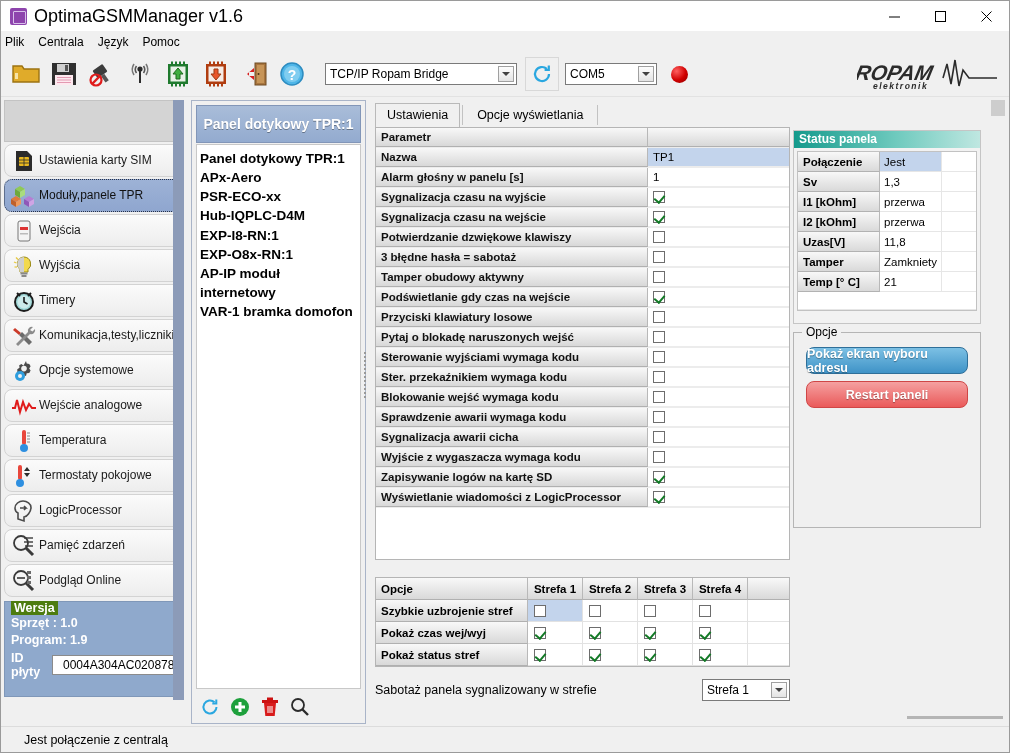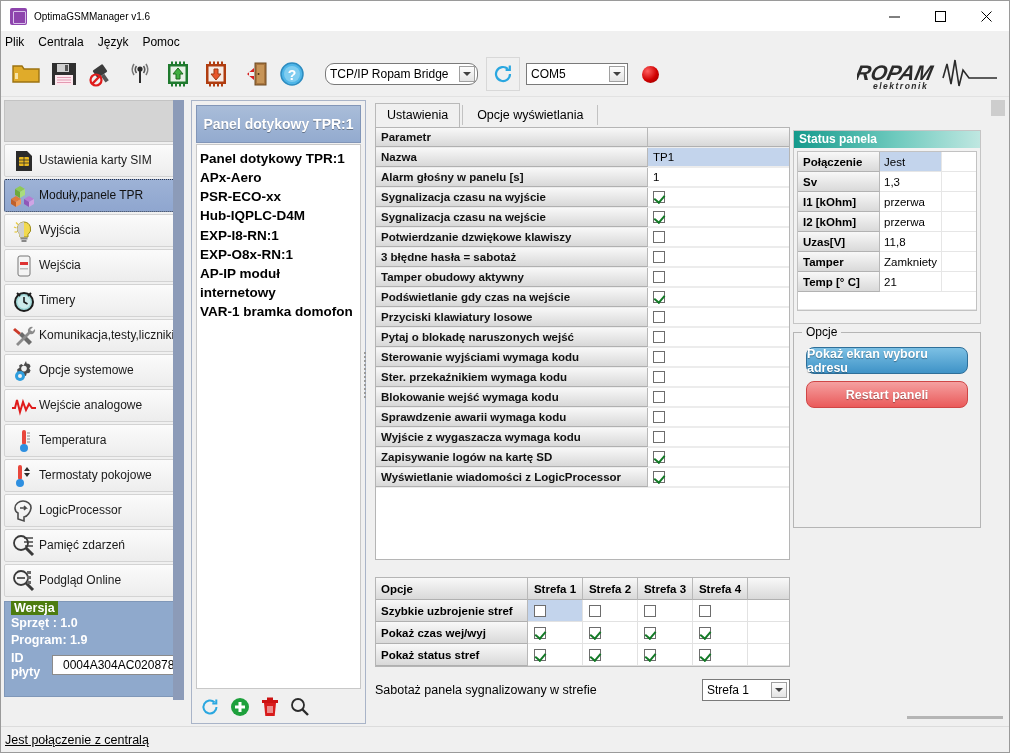--- a/index.html
+++ b/index.html
@@ -25,21 +25,21 @@
   .app-icon {
     width:17px; height:17px; margin-left:9px; margin-right:7px;
     background:#8e44ad; border-radius:2px; position:relative;
     display:flex; align-items:center; justify-content:center;
     color:#fff; font-size:11px; line-height:1;
   }
   .app-icon::after {
     content:""; position:absolute; left:3px; top:3px; width:11px; height:11px;
     border:1px solid #d8c0ea; border-radius:1px;
   }
-  .title-text { font-size:10px; color:#000; }
+  .title-text { font-size:18px; color:#000; }
   .win-buttons { position:absolute; right:0; top:0; display:flex; height:30px; }
   .win-btn {
     width:46px; height:30px; display:flex; align-items:center; justify-content:center;
     font-size:13px; color:#000;
   }
   .win-btn svg { display:block; }
   
   .menubar { height:21px; display:flex; align-items:center; background:#f0f0f0; }
   .menu-item { padding:2px 10px 2px 4px; font-size:12px; color:#000; }
   
@@ -57,22 +57,22 @@
   }
   .combo .arrow {
     position:absolute; right:2px; top:2px; width:16px; height:16px;
     background:linear-gradient(#fdfdfd,#e3e3e3); border:1px solid #a0a0a0;
     display:flex; align-items:center; justify-content:center;
   }
   .combo .arrow::after {
     content:""; border-left:4px solid transparent; border-right:4px solid transparent;
     border-top:4px solid #404040;
   }
-  #proto-combo { width:153px; margin-left:6px;border-radius:9px; }
-  #port-combo { width:102px; margin-left:6px; }
+  #proto-combo { width:192px; margin-left:6px; }
+  #port-combo { width:92px; margin-left:6px; }
   .refresh-btn {
     width:34px; height:34px; margin-left:8px; background:#f0f0f0;
     border:1px solid #d8d8d8; display:flex; align-items:center; justify-content:center;
   }
   .status-led {
     width:17px; height:17px; border-radius:50%; margin-left:14px;
     background:radial-gradient(circle at 33% 30%, #ff6060 0%, #d00000 55%, #8b0000 100%);
   }
   .logo { position:absolute; right:12px; top:6px; }
   
@@ -81,21 +81,21 @@
   .sidebar {
     position:absolute; left:3px; top:3px; width:180px; height:624px;
     background:#f0f0f0; overflow:hidden;
   }
   .sidebar-top {
     height:42px; background:#d4d4d4; border:1px solid #c3c3c3;
   }
   .side-btn {
     margin-top:2px; height:33px; display:flex; align-items:center;
     background:linear-gradient(#fbfbfb,#ededed);
-    border:1px solid #d3d3d3; border-radius:2px;
+    border:1px solid #d3d3d3; border-radius:8px;
     padding-left:4px; font-size:12px; color:#1a1a1a;
   }
   .side-btn.two-line { height:41px; }
   .side-btn.selected {
     background:linear-gradient(#9db2d6,#8fa6cf);
     border:1px dotted #26324a; color:#111;
   }
   .side-ico { width:30px; height:28px; flex:0 0 30px; display:flex; align-items:center; justify-content:center; }
   .side-label { line-height:1.15; }
   .version-box {
@@ -250,21 +250,21 @@
   #sabo-combo { width:88px; height:22px; }
   
   .form-scroll {
     position:absolute; right:3px; top:3px; width:16px; height:624px; background:#f0f0f0;
   }
   .form-scroll .thumb { position:absolute; left:1px; top:0; width:14px; height:16px; background:#cdcdcd; }
   
   .statusbar {
     position:absolute; left:0; bottom:0; width:1008px; height:26px;
     background:#f0f0f0; border-top:1px solid #dcdcdc;
-    display:flex; align-items:center; padding-left:4px; font-size:12.5px;text-decoration:underline;
+    display:flex; align-items:center; padding-left:23px; font-size:12.5px;
   }
   .hscroll {
     position:absolute; right:6px; bottom:30px; width:96px; height:9px;
     background:#f0f0f0;
   }
   .hscroll .bar { width:96px; height:3px; background:#b5b5b5; margin-top:3px; }
 </style>
 </head>
 <body>
 
@@ -447,44 +447,44 @@
             <path d="M18 12l5 3-5 3-5-3z" fill="#b57fd4"></path>
               <path d="M13 15v5l5 3v-5z" fill="#9057b8"></path>
               <path d="M23 15v5l-5 3v-5z" fill="#cfa4e4"></path>
           </svg>
         </span>
         <span class="side-label">Moduły,panele TPR</span>
       </div>
 
       <div class="side-btn">
         <span class="side-ico">
+          <svg width="20" height="24" viewBox="0 0 20 24">
+              <rect x="4" y="2" width="12" height="20" rx="2" fill="#f4f4f4" stroke="#777" stroke-width="1"></rect>
+              <rect x="6" y="8" width="8" height="3" fill="#d33"></rect>
+              <rect x="6" y="14" width="8" height="1.5" fill="#bbb"></rect>
+            </svg>
+        </span>
+        <span class="side-label">Wejścia</span>
+      </div>
+
+      <div class="side-btn">
+        <span class="side-ico">
           <svg width="22" height="24" viewBox="0 0 22 24">
               <path d="M11 3a7 7 0 0 1 4 12.5V18H7v-2.5A7 7 0 0 1 11 3z" fill="#f2d94e" stroke="#9a8a16" stroke-width="1"></path>
               <path d="M11 3a7 7 0 0 0-4 12.5V18h4z" fill="#cfcfcf"></path>
               <rect x="7.5" y="18.5" width="7" height="2" fill="#888"></rect>
               <rect x="8.5" y="21" width="5" height="2" fill="#888"></rect>
               <g stroke="#e8c93a" stroke-width="1.2">
                 <line x1="1" y1="8" x2="3.5" y2="9"></line>
                 <line x1="1.5" y1="13" x2="4" y2="13"></line>
                 <line x1="3" y1="3.5" x2="5" y2="5.5"></line>
               </g>
             </svg>
         </span>
         <span class="side-label">Wyjścia</span>
-      </div>
-
-      <div class="side-btn">
-        <span class="side-ico">
-          <svg width="20" height="24" viewBox="0 0 20 24">
-              <rect x="4" y="2" width="12" height="20" rx="2" fill="#f4f4f4" stroke="#777" stroke-width="1"></rect>
-              <rect x="6" y="8" width="8" height="3" fill="#d33"></rect>
-              <rect x="6" y="14" width="8" height="1.5" fill="#bbb"></rect>
-            </svg>
-        </span>
-        <span class="side-label">Wejścia</span>
       </div>
 
       <div class="side-btn">
         <span class="side-ico">
           <svg width="24" height="24" viewBox="0 0 24 24">
               <circle cx="12" cy="13" r="9" fill="#9fd8d8" stroke="#1b1b1b" stroke-width="2"></circle>
               <circle cx="12" cy="13" r="6.5" fill="#cdeaea"></circle>
               <path d="M12 8v5l3.5 2" stroke="#1b1b1b" stroke-width="1.6" fill="none"></path>
               <path d="M5 4l3 3M19 4l-3 3" stroke="#1b1b1b" stroke-width="2"></path>
             </svg>
@@ -758,20 +758,26 @@
             </div>
         </div>
         <div class="grow">
           <div class="gcell-label">Blokowanie wejść wymaga kodu</div>
           <div class="gcell-val">
               <span class="chk"></span>
             </div>
         </div>
         <div class="grow">
           <div class="gcell-label">Sprawdzenie awarii wymaga kodu</div>
+          <div class="gcell-val">
+              <span class="chk"></span>
+            </div>
+        </div>
+        <div class="grow">
+          <div class="gcell-label">Sygnalizacja awarii cicha</div>
           <div class="gcell-val">
               <span class="chk"></span>
             </div>
         </div>
         <div class="grow">
           <div class="gcell-label">Wyjście z wygaszacza wymaga kodu</div>
           <div class="gcell-val">
               <span class="chk"></span>
             </div>
         </div>

